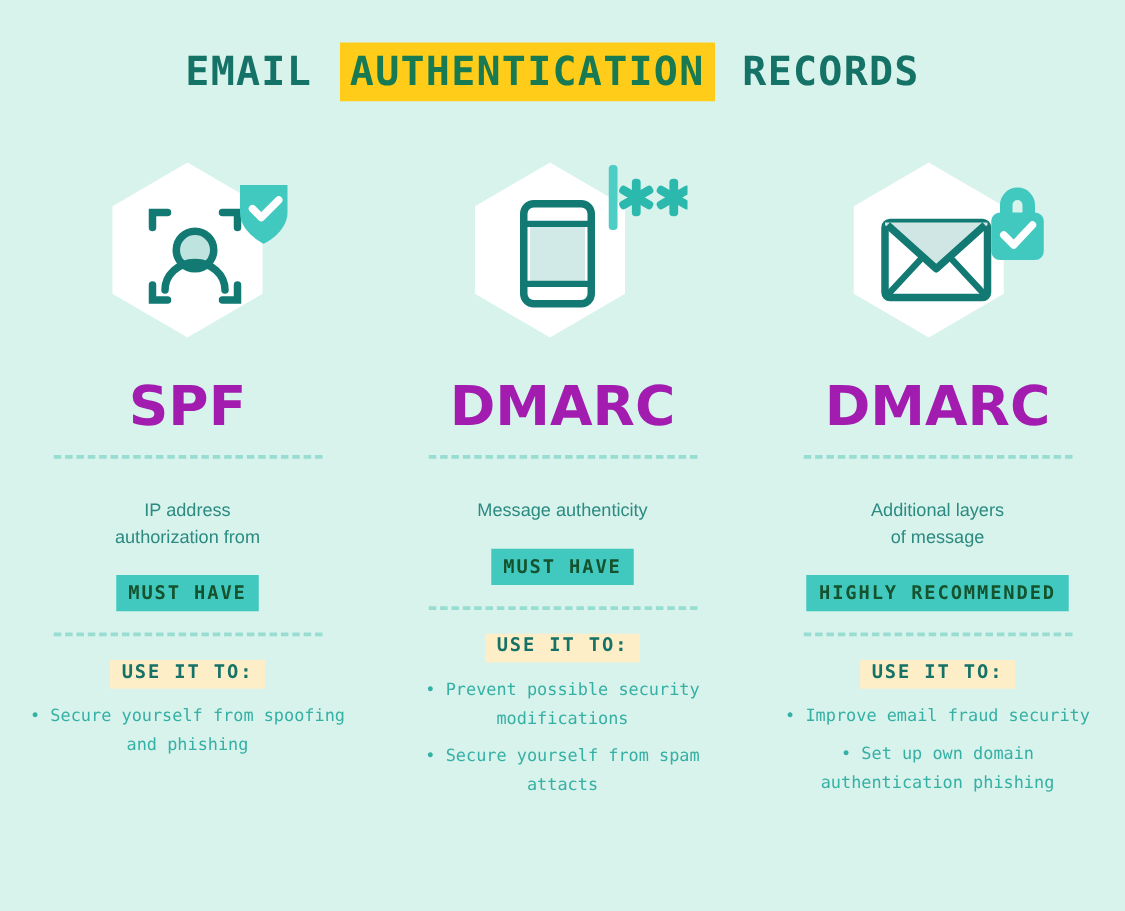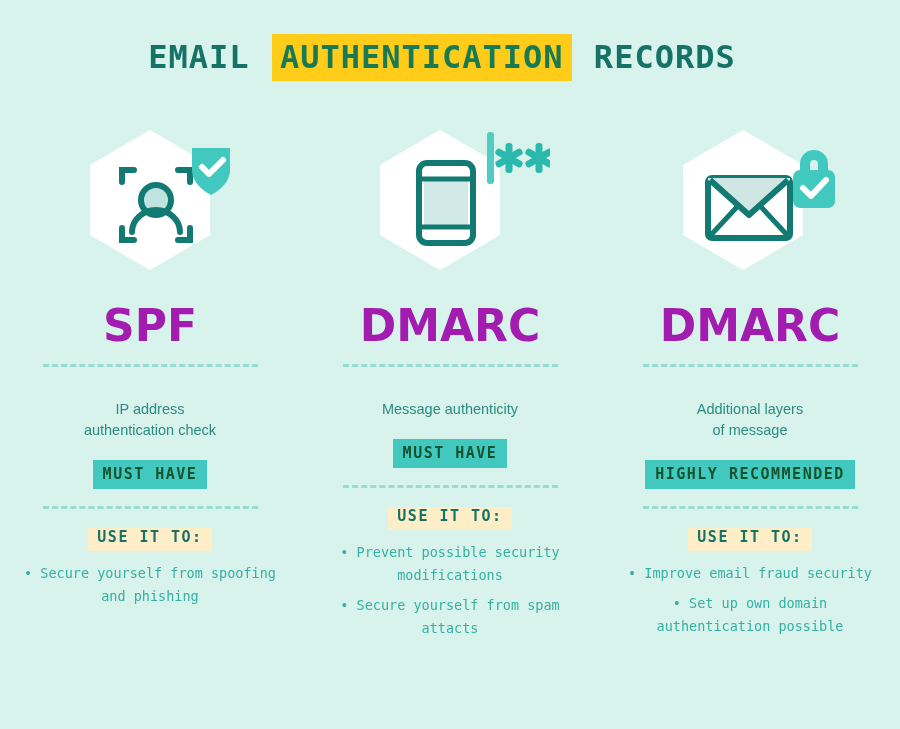--- a/index.html
+++ b/index.html
@@ -169,21 +169,21 @@
         <circle cx="106" cy="80" r="15" fill="#bfe4e0" stroke="#127a73" stroke-width="6"></circle>
         <path d="M82,112 a24,22 0 0 1 48,0" fill="none" stroke="#127a73" stroke-width="6" stroke-linecap="round"></path>
         <path d="M142,28 h38 v22 c0,16 -19,25 -19,25 c0,0 -19,-9 -19,-25 z" fill="#41c9c0"></path>
         <path d="M152,47 l7,7 l14,-14" stroke="#ffffff" stroke-width="6" fill="none" stroke-linecap="round" stroke-linejoin="round"></path>
       </svg>
     </div>
     <div class="card-title">SPF</div>
     <div class="dash"></div>
     <div class="desc">
       <div>IP address</div>
-      <div>authentication check</div>
+      <div>authorization from</div>
     </div>
     <div class="status">MUST HAVE</div>
     <div class="dash lower"></div>
     <div class="use-label">USE IT TO:</div>
     <div class="bullets">
       <div class="bullet">
         <span class="dot">•</span>
         <span>Secure yourself from spoofing and phishing</span>
       </div>
     </div>
@@ -254,18 +254,18 @@
     <div class="status">HIGHLY RECOMMENDED</div>
     <div class="dash lower"></div>
     <div class="use-label">USE IT TO:</div>
     <div class="bullets">
       <div class="bullet">
         <span class="dot">•</span>
         <span>Improve email fraud security</span>
       </div>
       <div class="bullet">
         <span class="dot">•</span>
-        <span>Set up own domain authentication possible</span>
+        <span>Set up own domain authentication phishing</span>
       </div>
     </div>
   </div>
 
 </div>
 
 </body></html>

